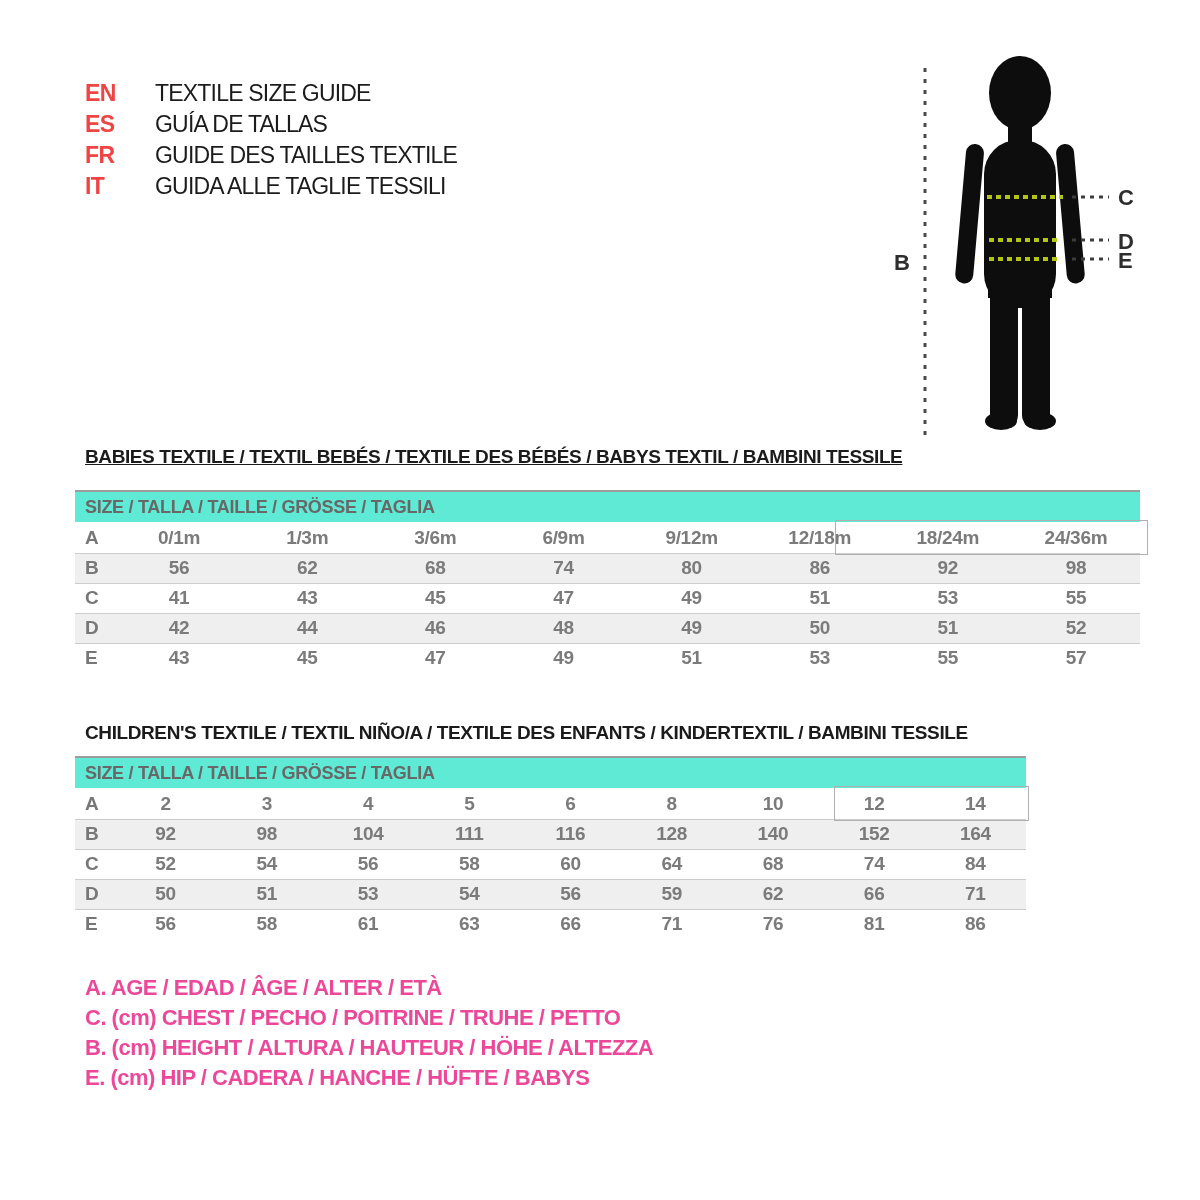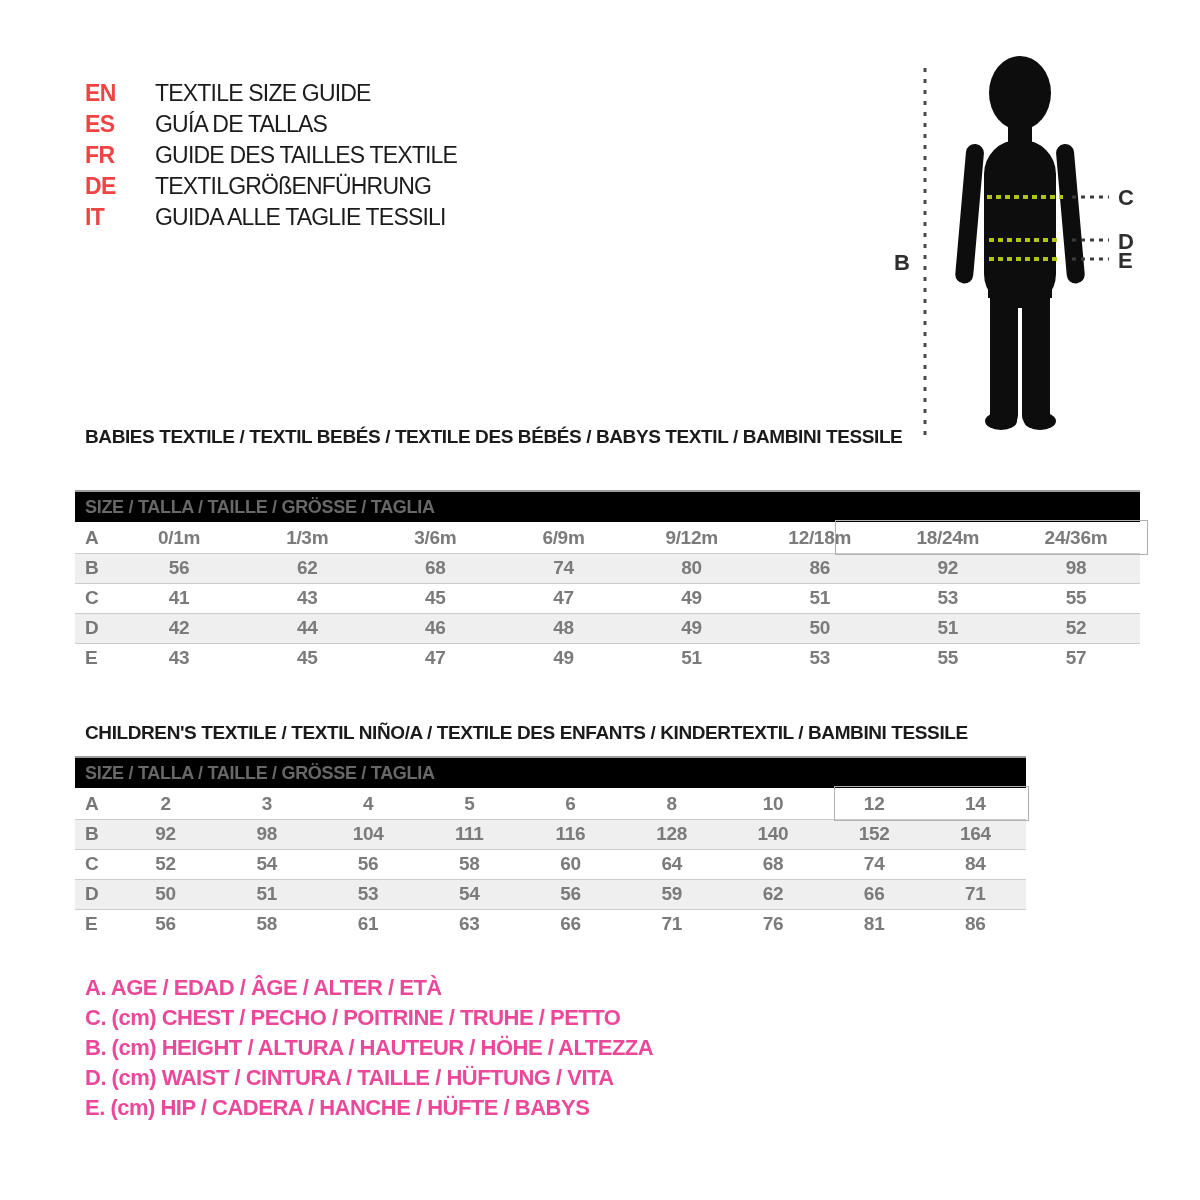--- a/index.html
+++ b/index.html
@@ -15,29 +15,29 @@
   .lang-label{font-size:23px;font-weight:400;color:#1b1b1b;letter-spacing:-0.8px;white-space:nowrap;}
 
   
   .figure-wrap{position:absolute;left:880px;top:50px;width:280px;height:395px;}
   .figure-wrap svg{display:block;}
   .fig-label{font-family:"Liberation Sans",sans-serif;font-size:22px;font-weight:700;fill:#2e2e2e;}
 
   
   .section-heading{position:absolute;left:85px;font-size:19px;font-weight:700;color:#1b1b1b;
     letter-spacing:-0.4px;white-space:nowrap;}
-  #babies-heading{top:426px;}
+  #babies-heading{top:446px;text-decoration:underline;}
   #children-heading{top:722px;text-align:right;}
 
   
   table.size-table{position:absolute;border-collapse:collapse;table-layout:fixed;}
   #babies-table{left:75px;top:490px;width:1065px;}
   #children-table{left:75px;top:756px;width:951px;}
   .size-table th.bar{
-    height:30px;background:#000000;border-top:2px solid #9c9c9c;border-bottom:2px solid #ffffff;
+    height:30px;background:#5eead4;border-top:2px solid #9c9c9c;border-bottom:2px solid #ffffff;
     font-size:18px;font-weight:700;color:#686868;text-align:left;padding:0 0 0 10px;
     letter-spacing:-0.3px;white-space:nowrap;
   }
   .size-table tbody tr{height:30px;}
   .size-table tbody tr.shade{background:#efefef;}
   .size-table tbody tr + tr{border-top:1px solid #cccccc;}
   .size-table th.rowlab{
     text-align:left;padding-left:10px;font-size:19px;font-weight:700;color:#777777;
   }
   .size-table td{
@@ -63,24 +63,20 @@
       <span class="lang-code">EN</span>
       <span class="lang-label">TEXTILE SIZE GUIDE</span>
     </div>
     <div class="lang-row">
       <span class="lang-code">ES</span>
       <span class="lang-label">GUÍA DE TALLAS</span>
     </div>
     <div class="lang-row">
       <span class="lang-code">FR</span>
       <span class="lang-label">GUIDE DES TAILLES TEXTILE</span>
-    </div>
-    <div class="lang-row">
-      <span class="lang-code">DE</span>
-      <span class="lang-label">TEXTILGRÖßENFÜHRUNG</span>
     </div>
     <div class="lang-row">
       <span class="lang-code">IT</span>
       <span class="lang-label">GUIDA ALLE TAGLIE TESSILI</span>
     </div>
   </div>
 
 <div class="figure-wrap">
   <svg viewBox="0 0 280 395" width="280" height="395">
     <g fill="#0d0d0d">
@@ -272,15 +268,14 @@
         <td>86</td>
       </tr>
     </tbody>
   </table>
 <div class="hl-box" id="children-hl"></div>
 
 <div class="legend-block">
     <div class="legend-line">A. AGE / EDAD / ÂGE / ALTER / ETÀ</div>
     <div class="legend-line">C. (cm) CHEST / PECHO / POITRINE / TRUHE / PETTO</div>
     <div class="legend-line">B. (cm) HEIGHT / ALTURA / HAUTEUR / HÖHE / ALTEZZA</div>
-    <div class="legend-line">D. (cm) WAIST / CINTURA / TAILLE / HÜFTUNG / VITA</div>
     <div class="legend-line">E. (cm) HIP / CADERA / HANCHE / HÜFTE / BABYS</div>
   </div>
 
 </body></html>

